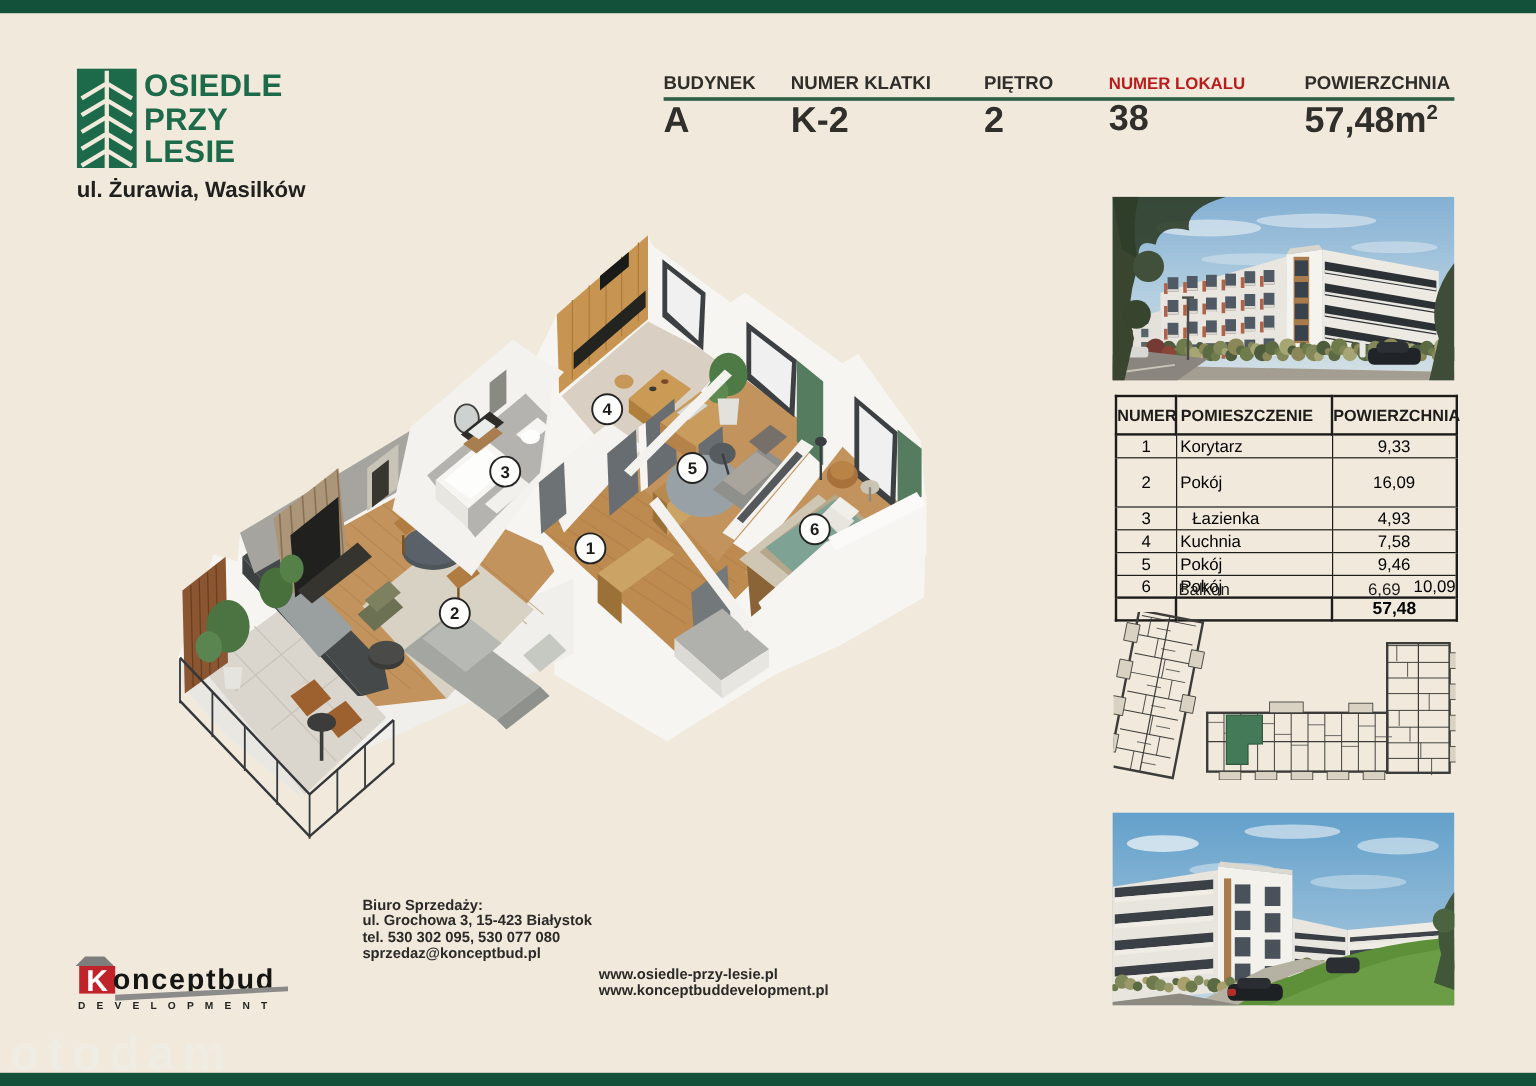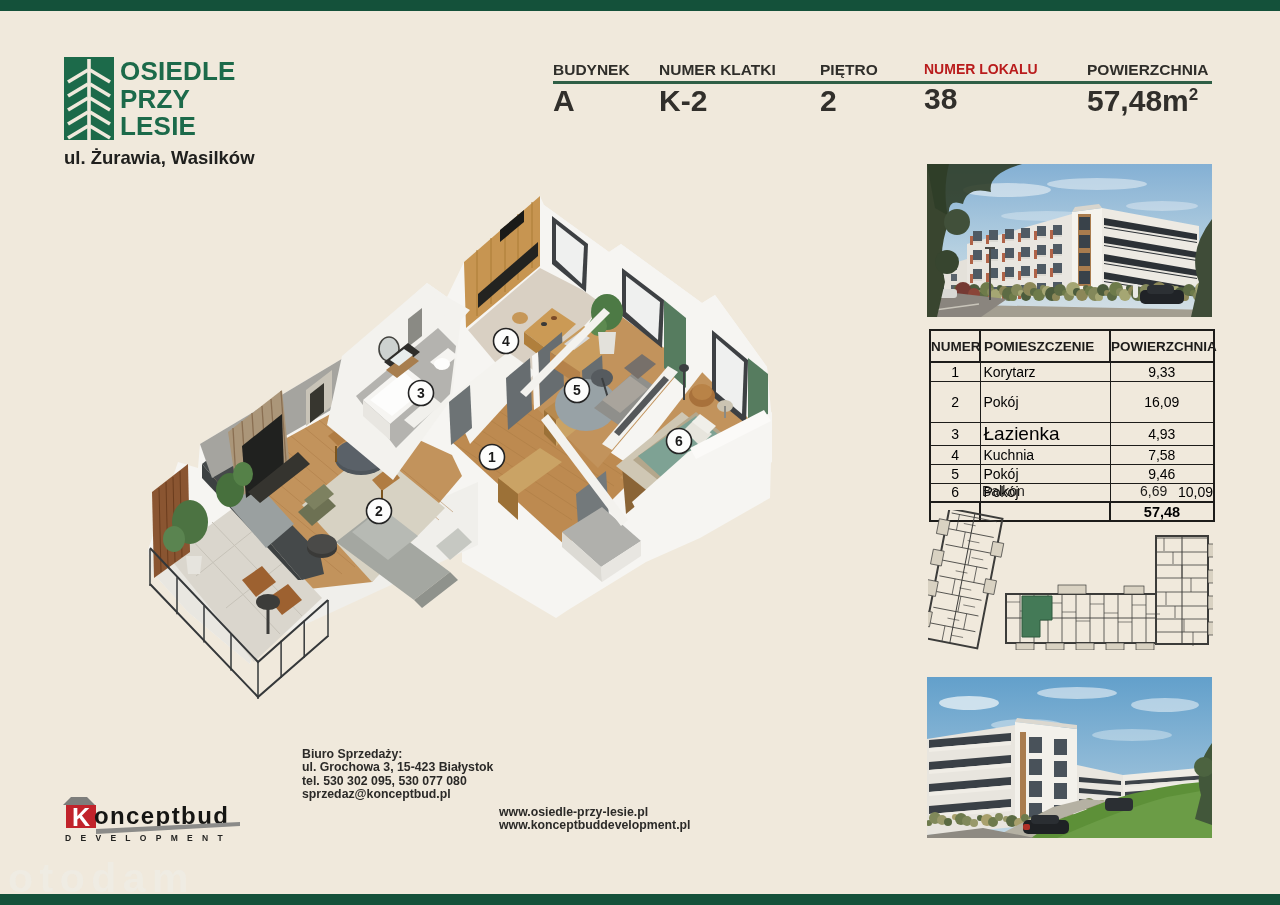--- a/index.html
+++ b/index.html
@@ -573,21 +573,21 @@
         <td style="border:1px solid #1d1c1a;font-size:14px;padding:0 0 0 3px;">Korytarz</td>
         <td style="border:1px solid #1d1c1a;border-right-width:2px;font-size:14px;text-align:center;padding:0;">9,33</td>
       </tr>
   <tr style="height:19px;">
         <td style="border:1px solid #1d1c1a;border-left-width:2px;font-size:14px;text-align:center;padding:0;">2</td>
         <td style="border:1px solid #1d1c1a;font-size:14px;padding:0 0 0 3px;">Pokój</td>
         <td style="border:1px solid #1d1c1a;border-right-width:2px;font-size:14px;text-align:center;padding:12px;">16,09</td>
       </tr>
   <tr style="height:19px;">
         <td style="border:1px solid #1d1c1a;border-left-width:2px;font-size:14px;text-align:center;padding:0;">3</td>
-        <td style="border:1px solid #1d1c1a;font-size:19px;padding:0 0 0 3px;">Łazienka</td>
+        <td style="border:1px solid #1d1c1a;font-size:14px;padding:0 0 0 13px;">Łazienka</td>
         <td style="border:1px solid #1d1c1a;border-right-width:2px;font-size:14px;text-align:center;padding:0;">4,93</td>
       </tr>
   <tr style="height:19px;">
         <td style="border:1px solid #1d1c1a;border-left-width:2px;font-size:14px;text-align:center;padding:0;">4</td>
         <td style="border:1px solid #1d1c1a;font-size:14px;padding:0 0 0 3px;">Kuchnia</td>
         <td style="border:1px solid #1d1c1a;border-right-width:2px;font-size:14px;text-align:center;padding:0;">7,58</td>
       </tr>
   <tr style="height:19px;">
         <td style="border:1px solid #1d1c1a;border-left-width:2px;font-size:14px;text-align:center;padding:0;">5</td>
         <td style="border:1px solid #1d1c1a;font-size:14px;padding:0 0 0 3px;">Pokój</td>

